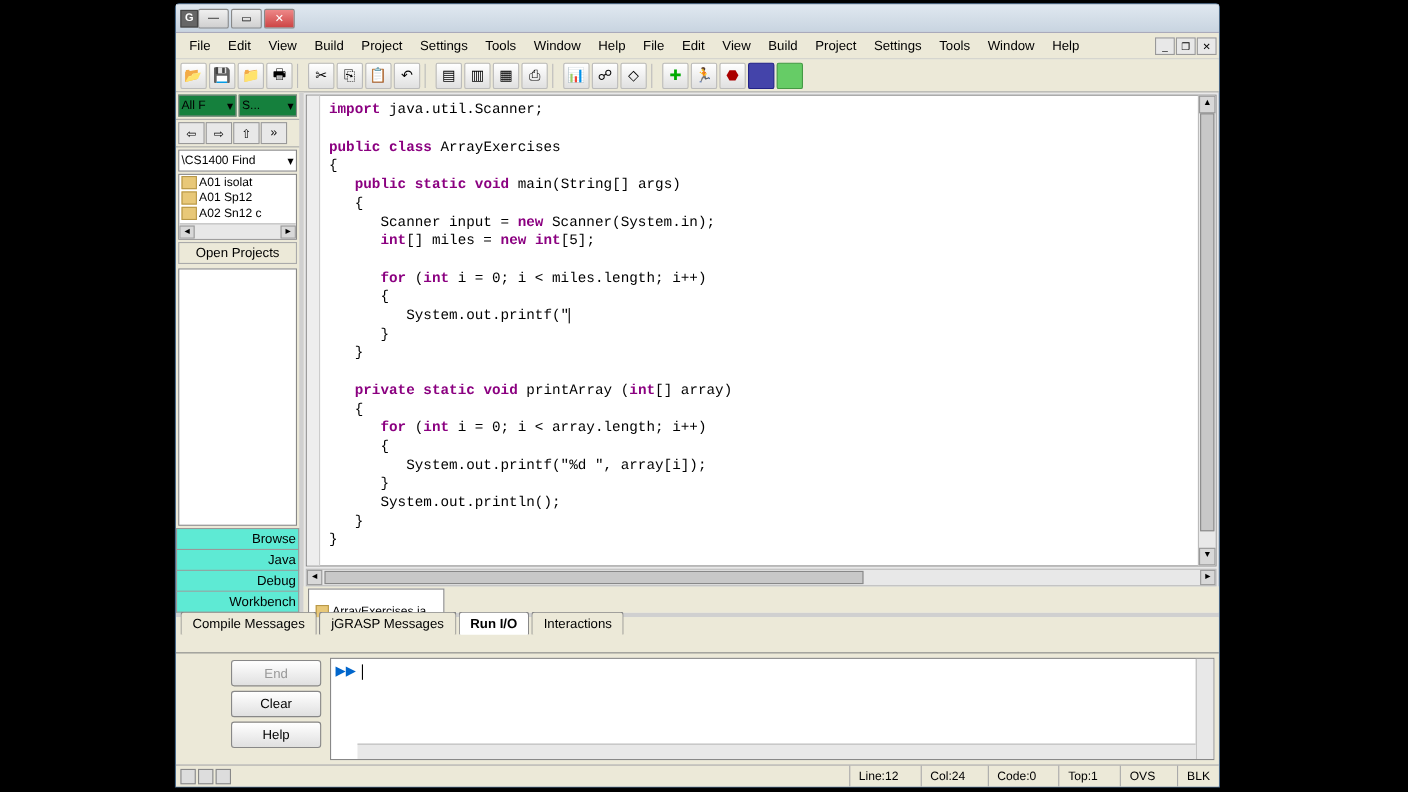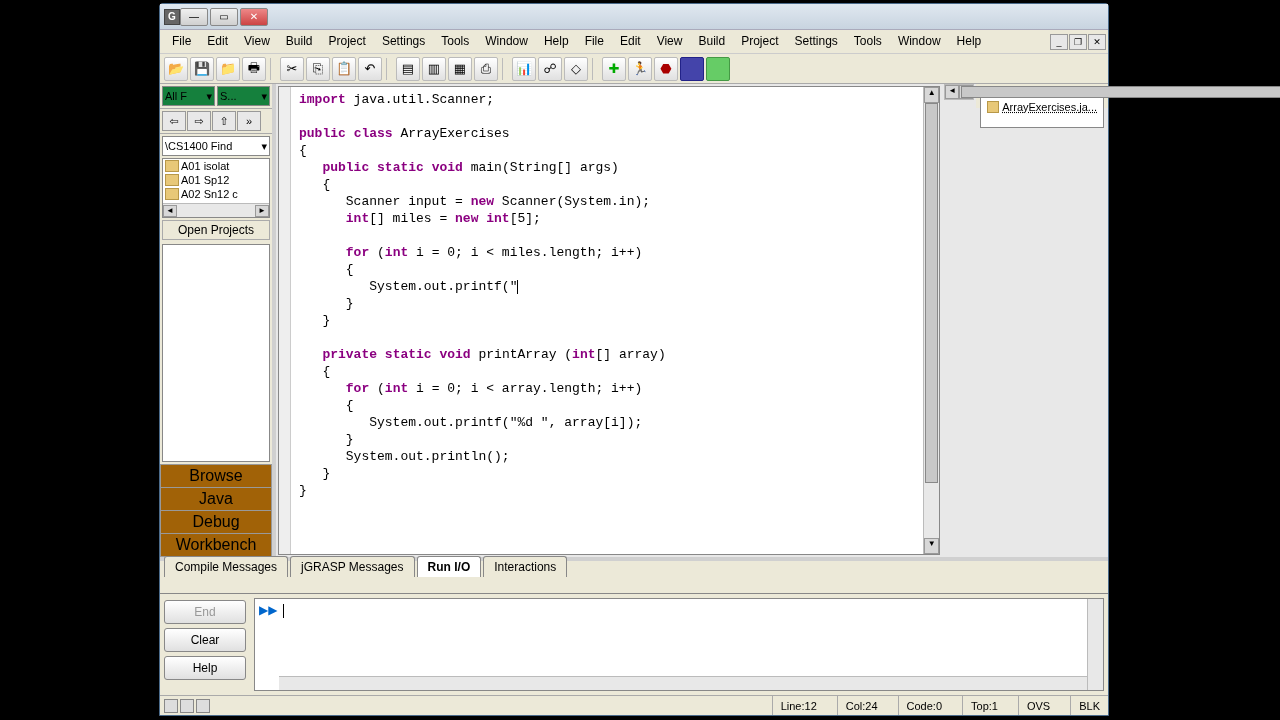--- a/index.html
+++ b/index.html
@@ -28,41 +28,41 @@
 .side-nav-btn { width: 24px; height: 20px; border: 1px solid #999; background: #e8e8e8; display: flex; align-items: center; justify-content: center; font-size: 11px; cursor: pointer; }
 .side-path { border: 1px solid #888; background: #fff; height: 20px; margin: 2px; font-size: 11px; display: flex; align-items: center; padding: 0 2px; justify-content: space-between; overflow: hidden; }
 .side-tree { flex: 0 0 60px; background: #fff; border: 1px solid #888; margin: 0 2px; overflow: hidden; font-size: 11px; position: relative; }
 .tree-row { display: flex; align-items: center; padding: 1px 2px; white-space: nowrap; }
 .tree-icon { width: 14px; height: 12px; background: #e8c878; border: 1px solid #b89848; margin-right: 2px; }
 .tree-hscroll { position: absolute; bottom: 0; left: 0; right: 0; height: 14px; background: #e8e8e8; border-top: 1px solid #bbb; display:flex; align-items:center; justify-content:space-between; }
 .hscroll-btn { width: 14px; height: 12px; background: #d8d8d8; border: 1px solid #999; font-size: 8px; text-align:center; }
 .open-projects-label { text-align: center; padding: 2px; border: 1px solid #aaa; margin: 2px; background: #ece9d8; font-size: 12px; }
 .side-empty { flex: 1; background: #fff; border: 1px solid #888; margin: 2px; }
 .side-tabs { display: flex; flex-direction: column; }
-.side-tab { text-align: center; border: 1px solid #999; border-top: none; padding: 2px; background: #a16207; cursor: pointer; font-size: 16px; }
+.side-tab { text-align: right; border: 1px solid #999; border-top: none; padding: 2px; background: #5eead4; cursor: pointer; font-size: 12px; }
 .side-tab:first-child { border-top: 1px solid #999; }
-.editor-area { flex: 1; display: flex; flex-direction: row; min-width: 0; }
+.editor-area { flex: 1; display: flex; flex-direction: column; min-width: 0; }
 .code-container { flex: 1; position: relative; background: #fff; border: 1px solid #888; margin: 2px; display: flex; }
 .fold-gutter { width: 12px; background: #eee; border-right: 1px solid #ccc; }
 .code { flex: 1; padding: 4px 8px; font-family: "Courier New", monospace; font-size: 13px; line-height: 17px; white-space: pre; overflow: hidden; color: #000; }
 .kw { color: #8b0080; font-weight: bold; }
 .vscroll { width: 16px; background: #e8e8e8; border-left: 1px solid #bbb; position: relative; }
 .vscroll-btn { height: 16px; background: #d8d8d8; border: 1px solid #999; font-size: 8px; text-align: center; }
 .vscroll-thumb { position: absolute; top: 16px; left: 1px; right: 1px; height: 380px; background: #c8c8c8; border: 1px solid #888; }
 .editor-hscroll { height: 16px; background: #e8e8e8; border: 1px solid #bbb; margin: 0 2px; position: relative; display:flex; }
 .editor-hscroll .hscroll-btn { height: 14px; }
 .editor-hscroll-thumb { position: absolute; left: 16px; top: 1px; bottom: 1px; width: 490px; background: #c8c8c8; border: 1px solid #888; }
 .file-tabs { height: 24px; display: flex; align-items: flex-start; padding: 2px 4px; background: #ece9d8; }
 .file-tab { border: 1px solid #888; background: #fff; padding: 14px 6px; font-size: 11px; display: flex; align-items: center; gap: 3px; cursor: pointer; }
 .file-tab-icon { width: 12px; height: 12px; background: #e8c878; border: 1px solid #b89848; }
 .bottom-panel { height: 134px; display: flex; flex-direction: column; background: #ece9d8; }
 .bottom-tabs { height: 24px; display: flex; align-items: flex-end; padding: 16px 4px; border-bottom: 1px solid #888; }
 .bottom-tab { border: 1px solid #888; border-bottom: none; padding: 3px 10px; margin-right: 2px; background: #ece9d8; cursor: pointer; font-size: 12px; border-radius: 3px 3px 0 0; }
 .bottom-tab.active { background: #fff; font-weight: bold; }
-.bottom-content { flex: 1; display: flex; }
+.bottom-content { flex: 1; display: flex; margin-left: 46px; }
 .bottom-left { width: 90px; display: flex; flex-direction: column; gap: 4px; padding: 6px 4px; }
 .bottom-btn { border: 1px solid #888; background: linear-gradient(to bottom, #fff, #e0e0e0); padding: 4px; text-align: center; border-radius: 3px; cursor: pointer; font-size: 12px; }
 .bottom-btn.disabled { color: #999; }
 .console { flex: 1; background: #fff; border: 1px solid #888; margin: 4px; position: relative; display: flex; }
 .console-play { width: 24px; color: #06c; font-size: 12px; padding: 4px; }
 .console-text { flex: 1; font-family: "Courier New", monospace; font-size: 13px; padding: 4px; }
 .console-vscroll { width: 16px; background: #e8e8e8; border-left: 1px solid #bbb; }
 .console-hscroll { position: absolute; bottom: 0; left: 24px; right: 16px; height: 14px; background: #e8e8e8; border-top: 1px solid #bbb; }
 .statusbar { height: 20px; background: #ece9d8; border-top: 1px solid #aaa; display: flex; align-items: center; font-size: 11px; }
 .status-icons { display: flex; gap: 2px; padding: 0 4px; }

